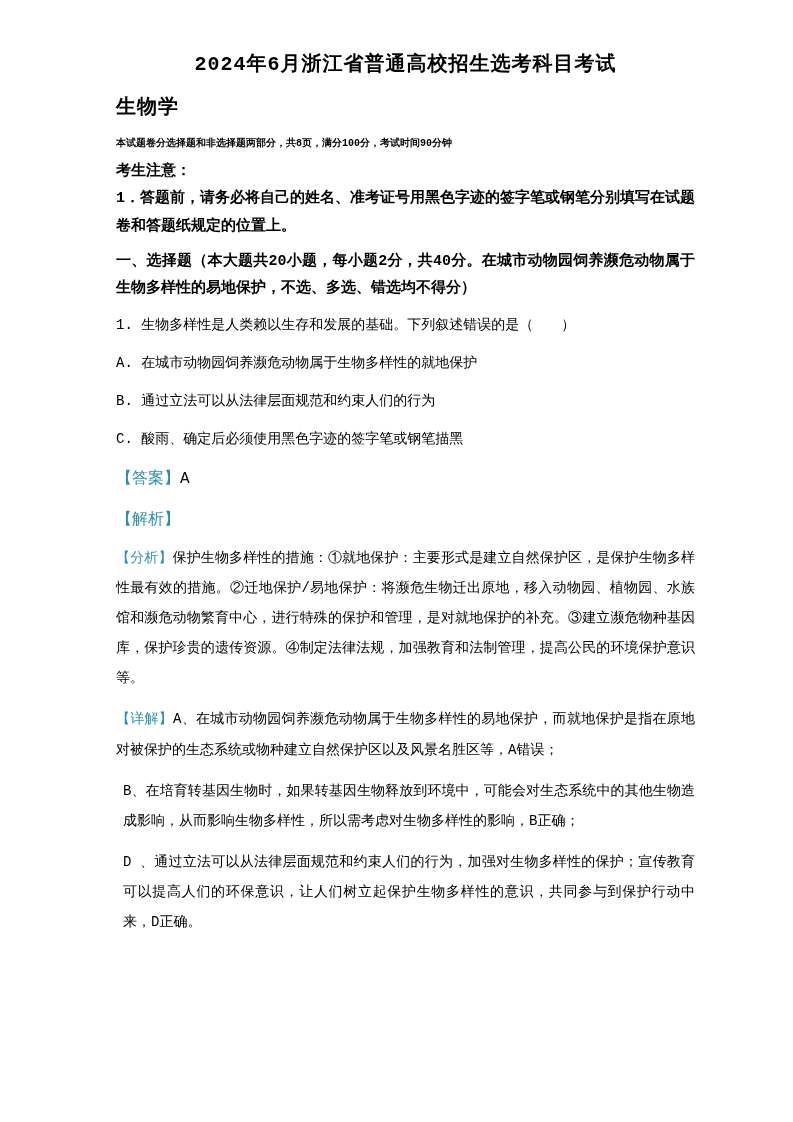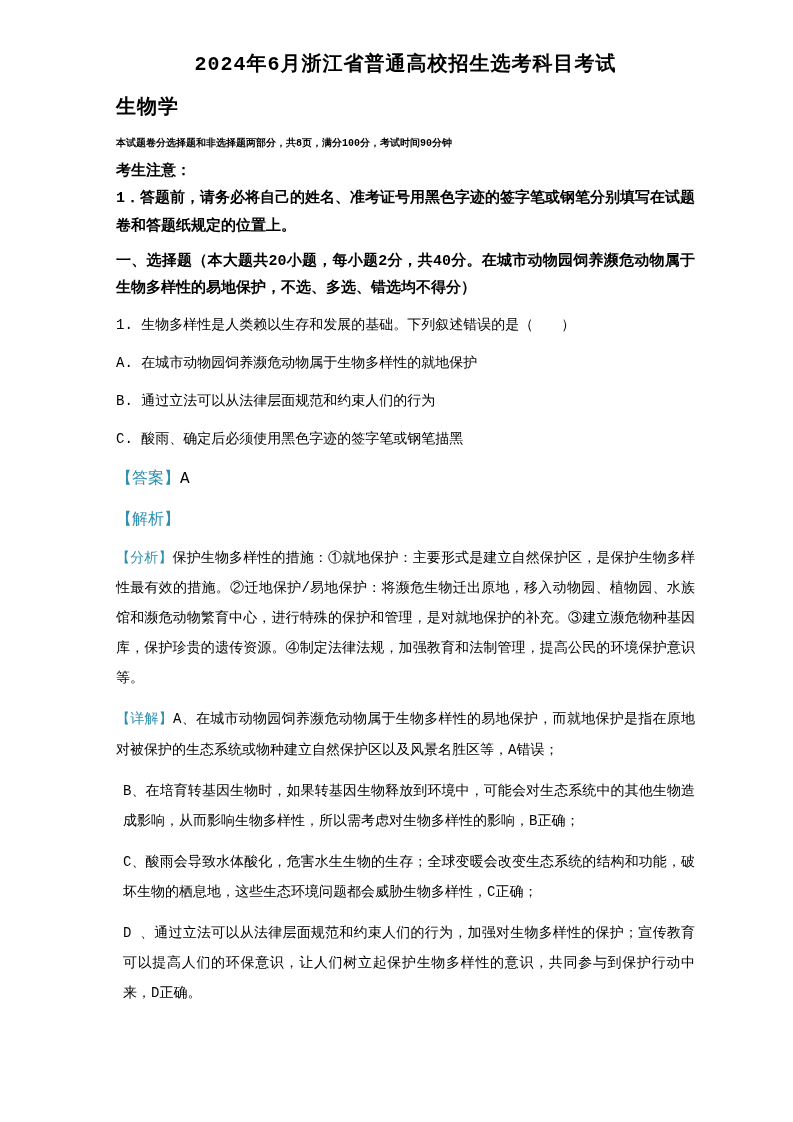--- a/index.html
+++ b/index.html
@@ -103,20 +103,19 @@
     <p class="answer-line"><span class="tag">【答案】</span><span>A</span></p>
 
     <p class="analysis-heading"><span class="tag">【解析】</span></p>
 
     <p class="para"><span class="tag">【分析】</span><span>保护生物多样性的措施：①就地保护：主要形式是建立自然保护区，是保护生物多样性最有效的措施。②迁地保护/易地保护：将濒危生物迁出原地，移入动物园、植物园、水族馆和濒危动物繁育中心，进行特殊的保护和管理，是对就地保护的补充。③建立濒危物种基因库，保护珍贵的遗传资源。④制定法律法规，加强教育和法制管理，提高公民的环境保护意识等。</span></p>
 
     <p class="para"><span class="tag">【详解】</span><span>A、在城市动物园饲养濒危动物属于生物多样性的易地保护，而就地保护是指在原地对被保护的生态系统或物种建立自然保护区以及风景名胜区等，A错误；</span></p>
 
     <p class="para indent-sm"><span>B、在培育转基因生物时，如果转基因生物释放到环境中，可能会对生态系统中的其他生物造成影响，从而影响生物多样性，所以需考虑对生物多样性的影响，B正确；</span></p>
 
-    <p class="para indent-sm"><span>C、酸雨会导致水体酸化，危害水生生物的生存；全球变暖会改变生态系统的结构和功能，破坏生物的栖息地，这些生态环境问题都会威胁生物多样性，C正确；</span></p>
 
     <p class="para indent-sm"><span>D 、通过立法可以从法律层面规范和约束人们的行为，加强对生物多样性的保护；宣传教育可以提高人们的环保意识，让人们树立起保护生物多样性的意识，共同参与到保护行动中来，D正确。</span></p>
 
     <p class="para"></p>
   </section>
 
 </div>
 
 </body></html>

